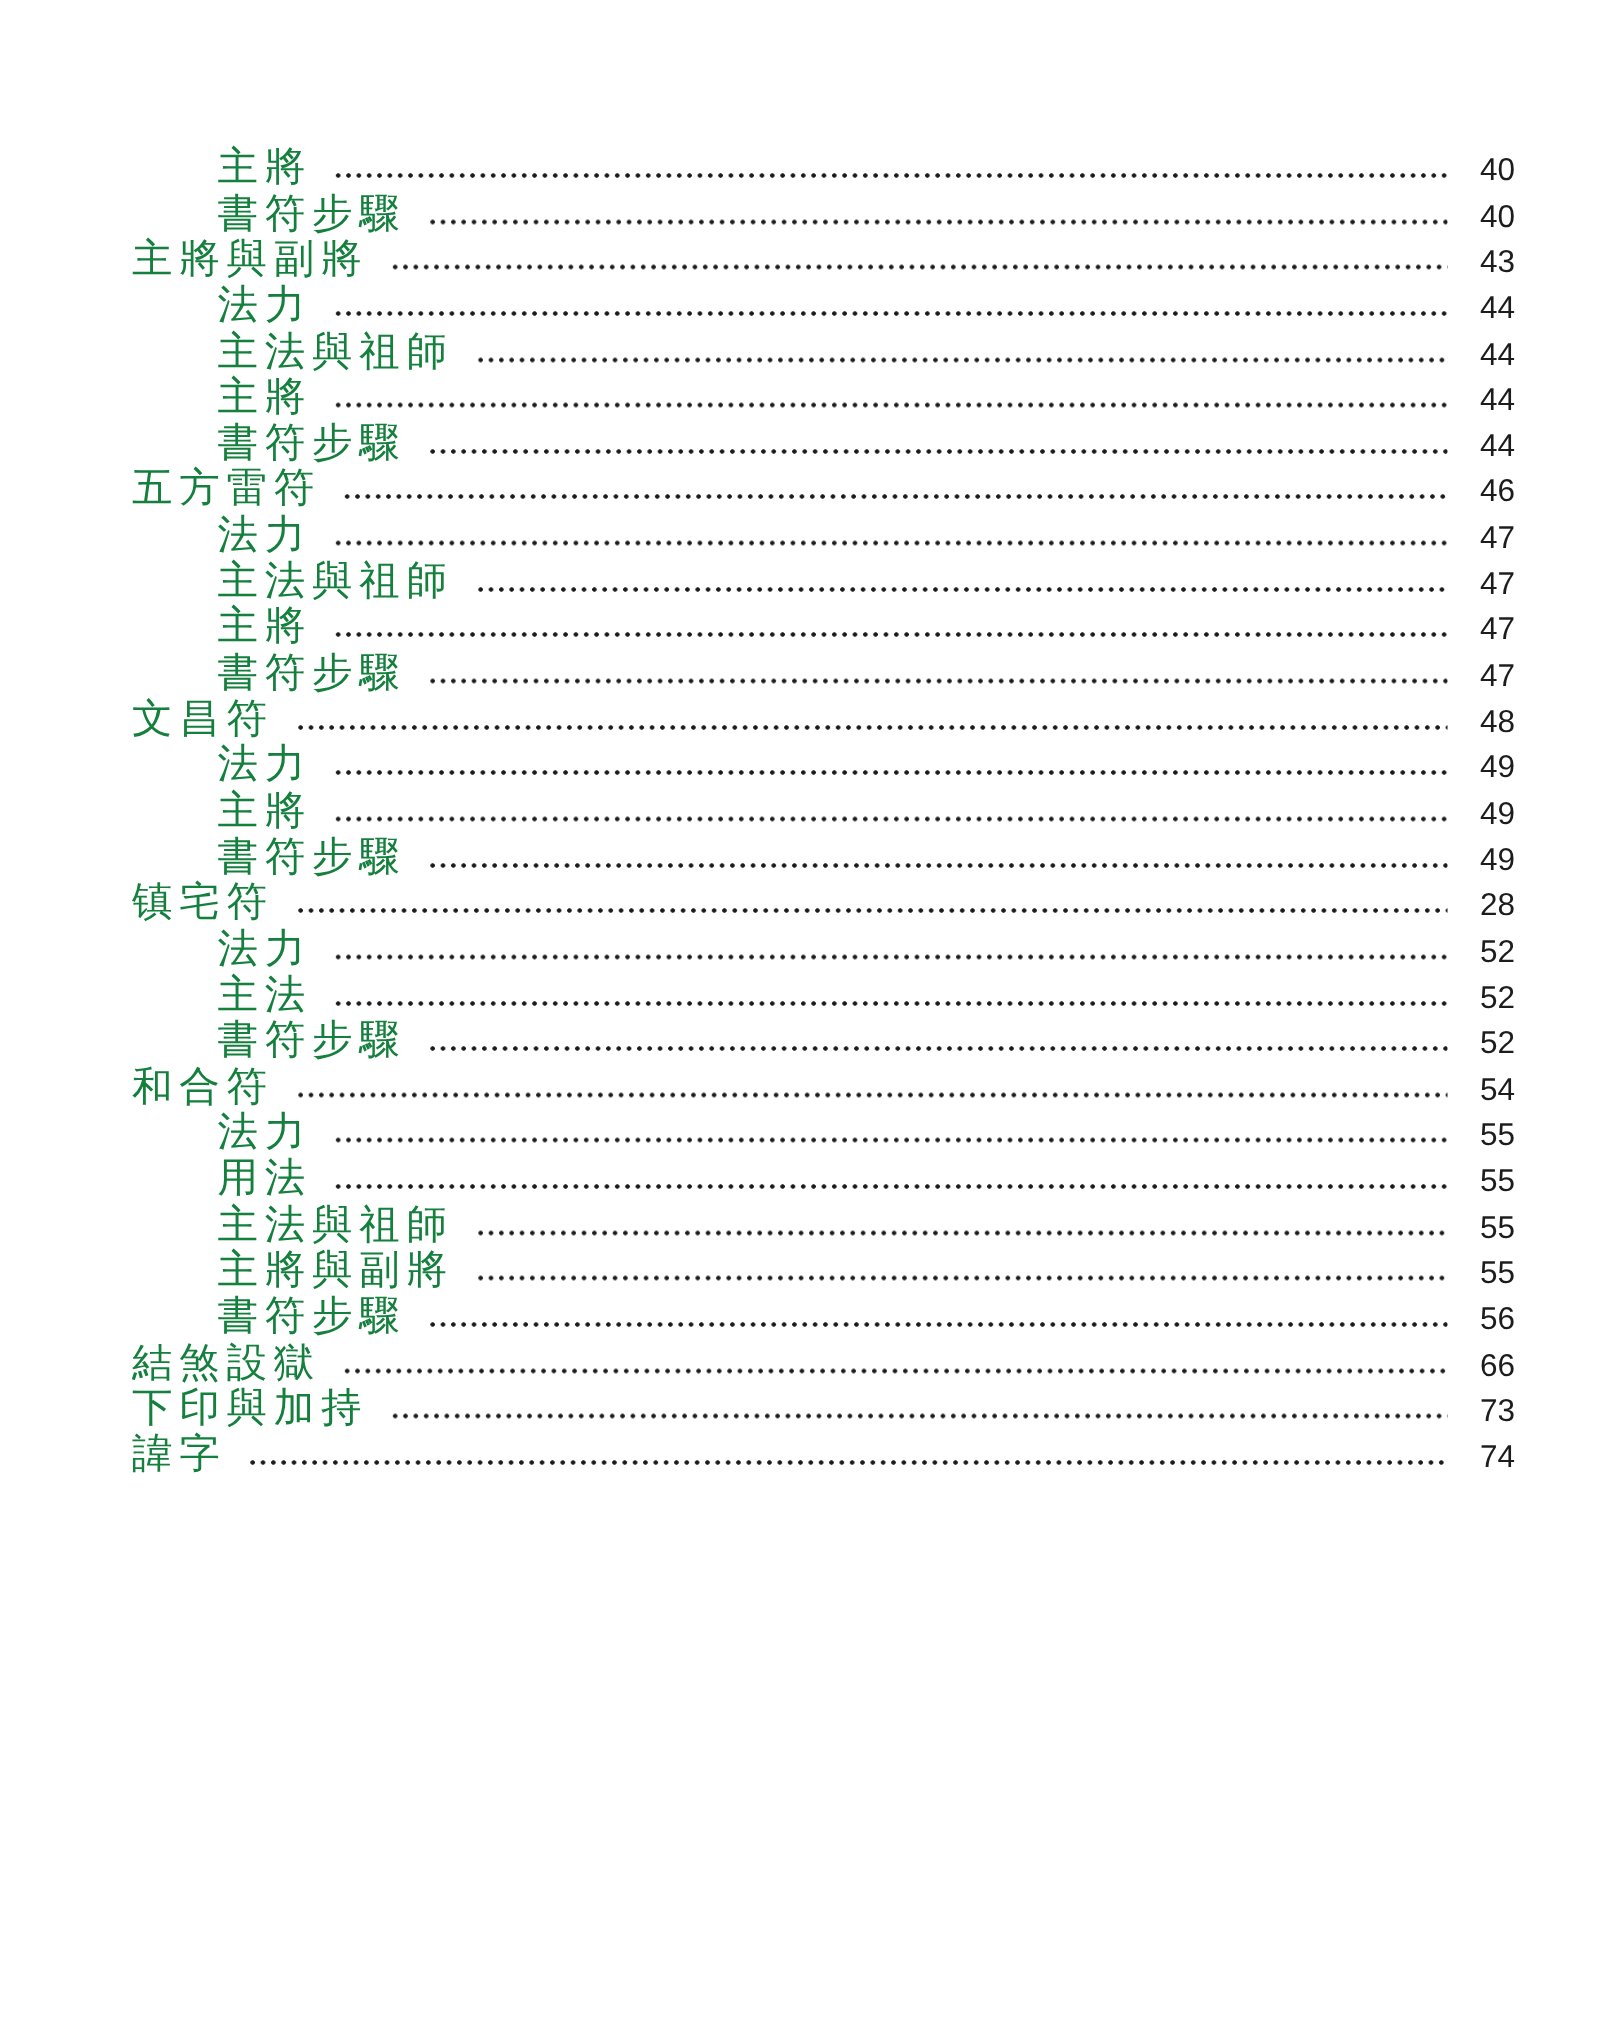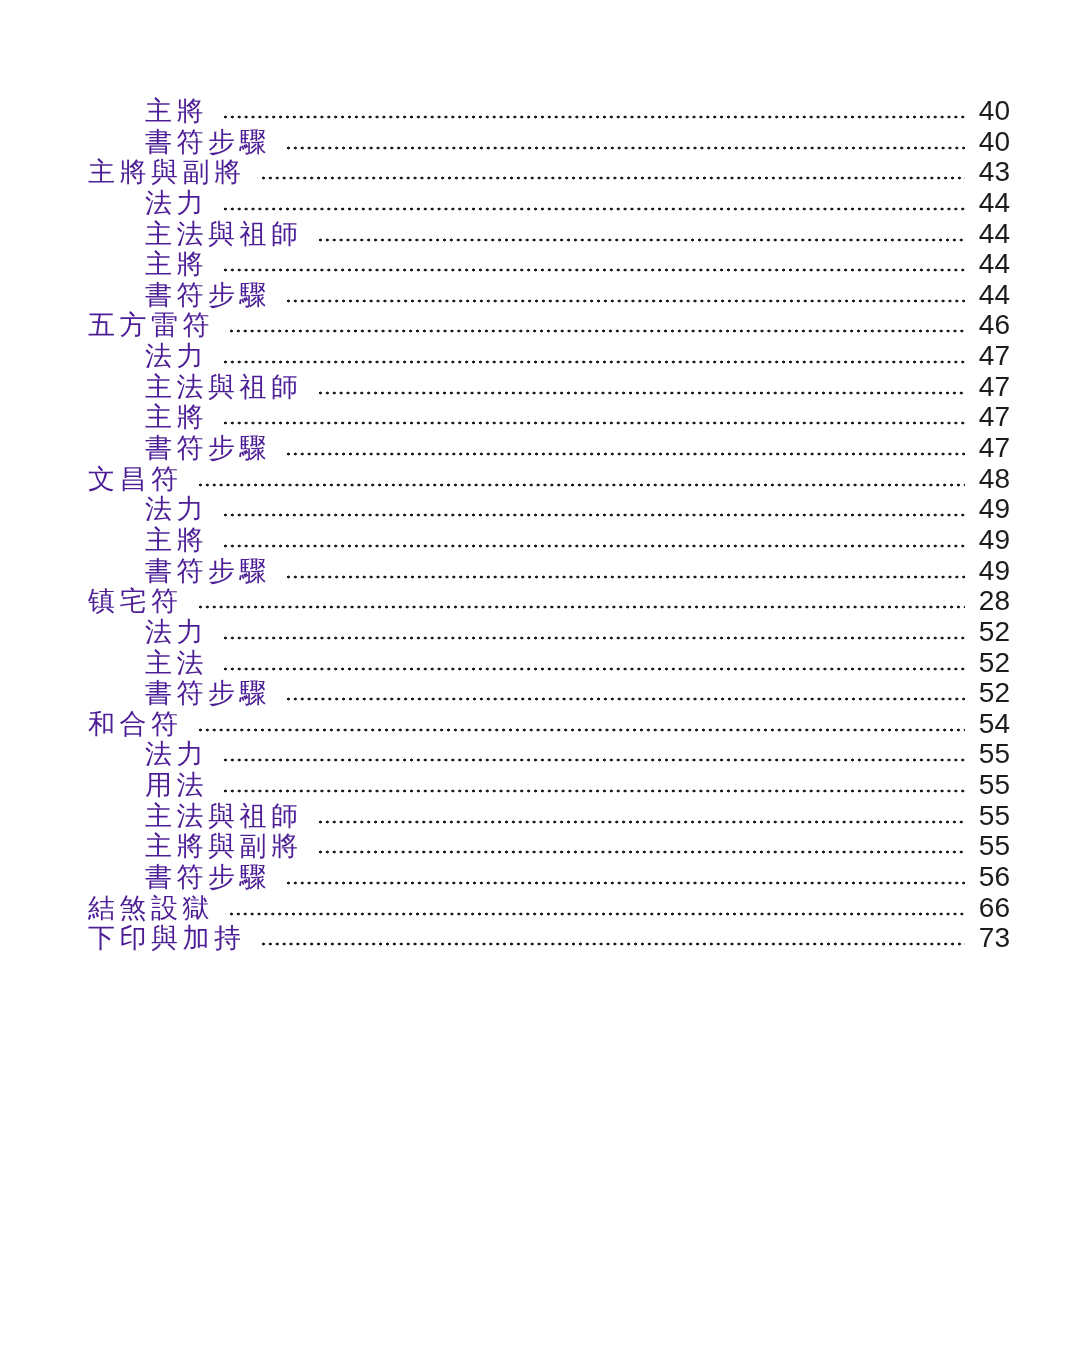--- a/index.html
+++ b/index.html
@@ -24,39 +24,39 @@
   .row {
     display: flex;
     align-items: baseline;
     height: 30.65px;
     white-space: nowrap;
   }
   .row.l1 { padding-left: 57px; }
   .t {
     font-size: 27px;
     letter-spacing: 4.5px;
-    color: #4c1d95;
+    color: #15803d;
     flex: 0 0 auto;
   }
   .leader {
     flex: 1 1 auto;
     height: 6px;
     margin: 0 5px 0 14px;
     
     background-image: radial-gradient(circle, #1b1b1b 1.25px, rgba(0,0,0,0) 1.7px);
     background-size: 6.9px 6px;
     background-repeat: repeat-x;
     background-position: left bottom;
   }
   .pg {
     flex: 0 0 auto;
     min-width: 40px;
     text-align: right;
     font-family: "Liberation Sans", "DejaVu Sans", sans-serif;
-    font-size: 28px;
+    font-size: 21px;
     color: #1c1c1c;
   }
 </style>
 </head>
 <body>
 
 <div class="page">
   <div class="toc">
 
     <div class="row l1">
@@ -192,15 +192,20 @@
     <div class="row l0">
         <span class="t">結煞設獄</span>
         <span class="leader"></span>
         <span class="pg">66</span>
       </div>
     <div class="row l0">
         <span class="t">下印與加持</span>
         <span class="leader"></span>
         <span class="pg">73</span>
       </div>
+    <div class="row l0">
+        <span class="t">諱字</span>
+        <span class="leader"></span>
+        <span class="pg">74</span>
+      </div>
 
   </div>
 </div>
 
 </body></html>

